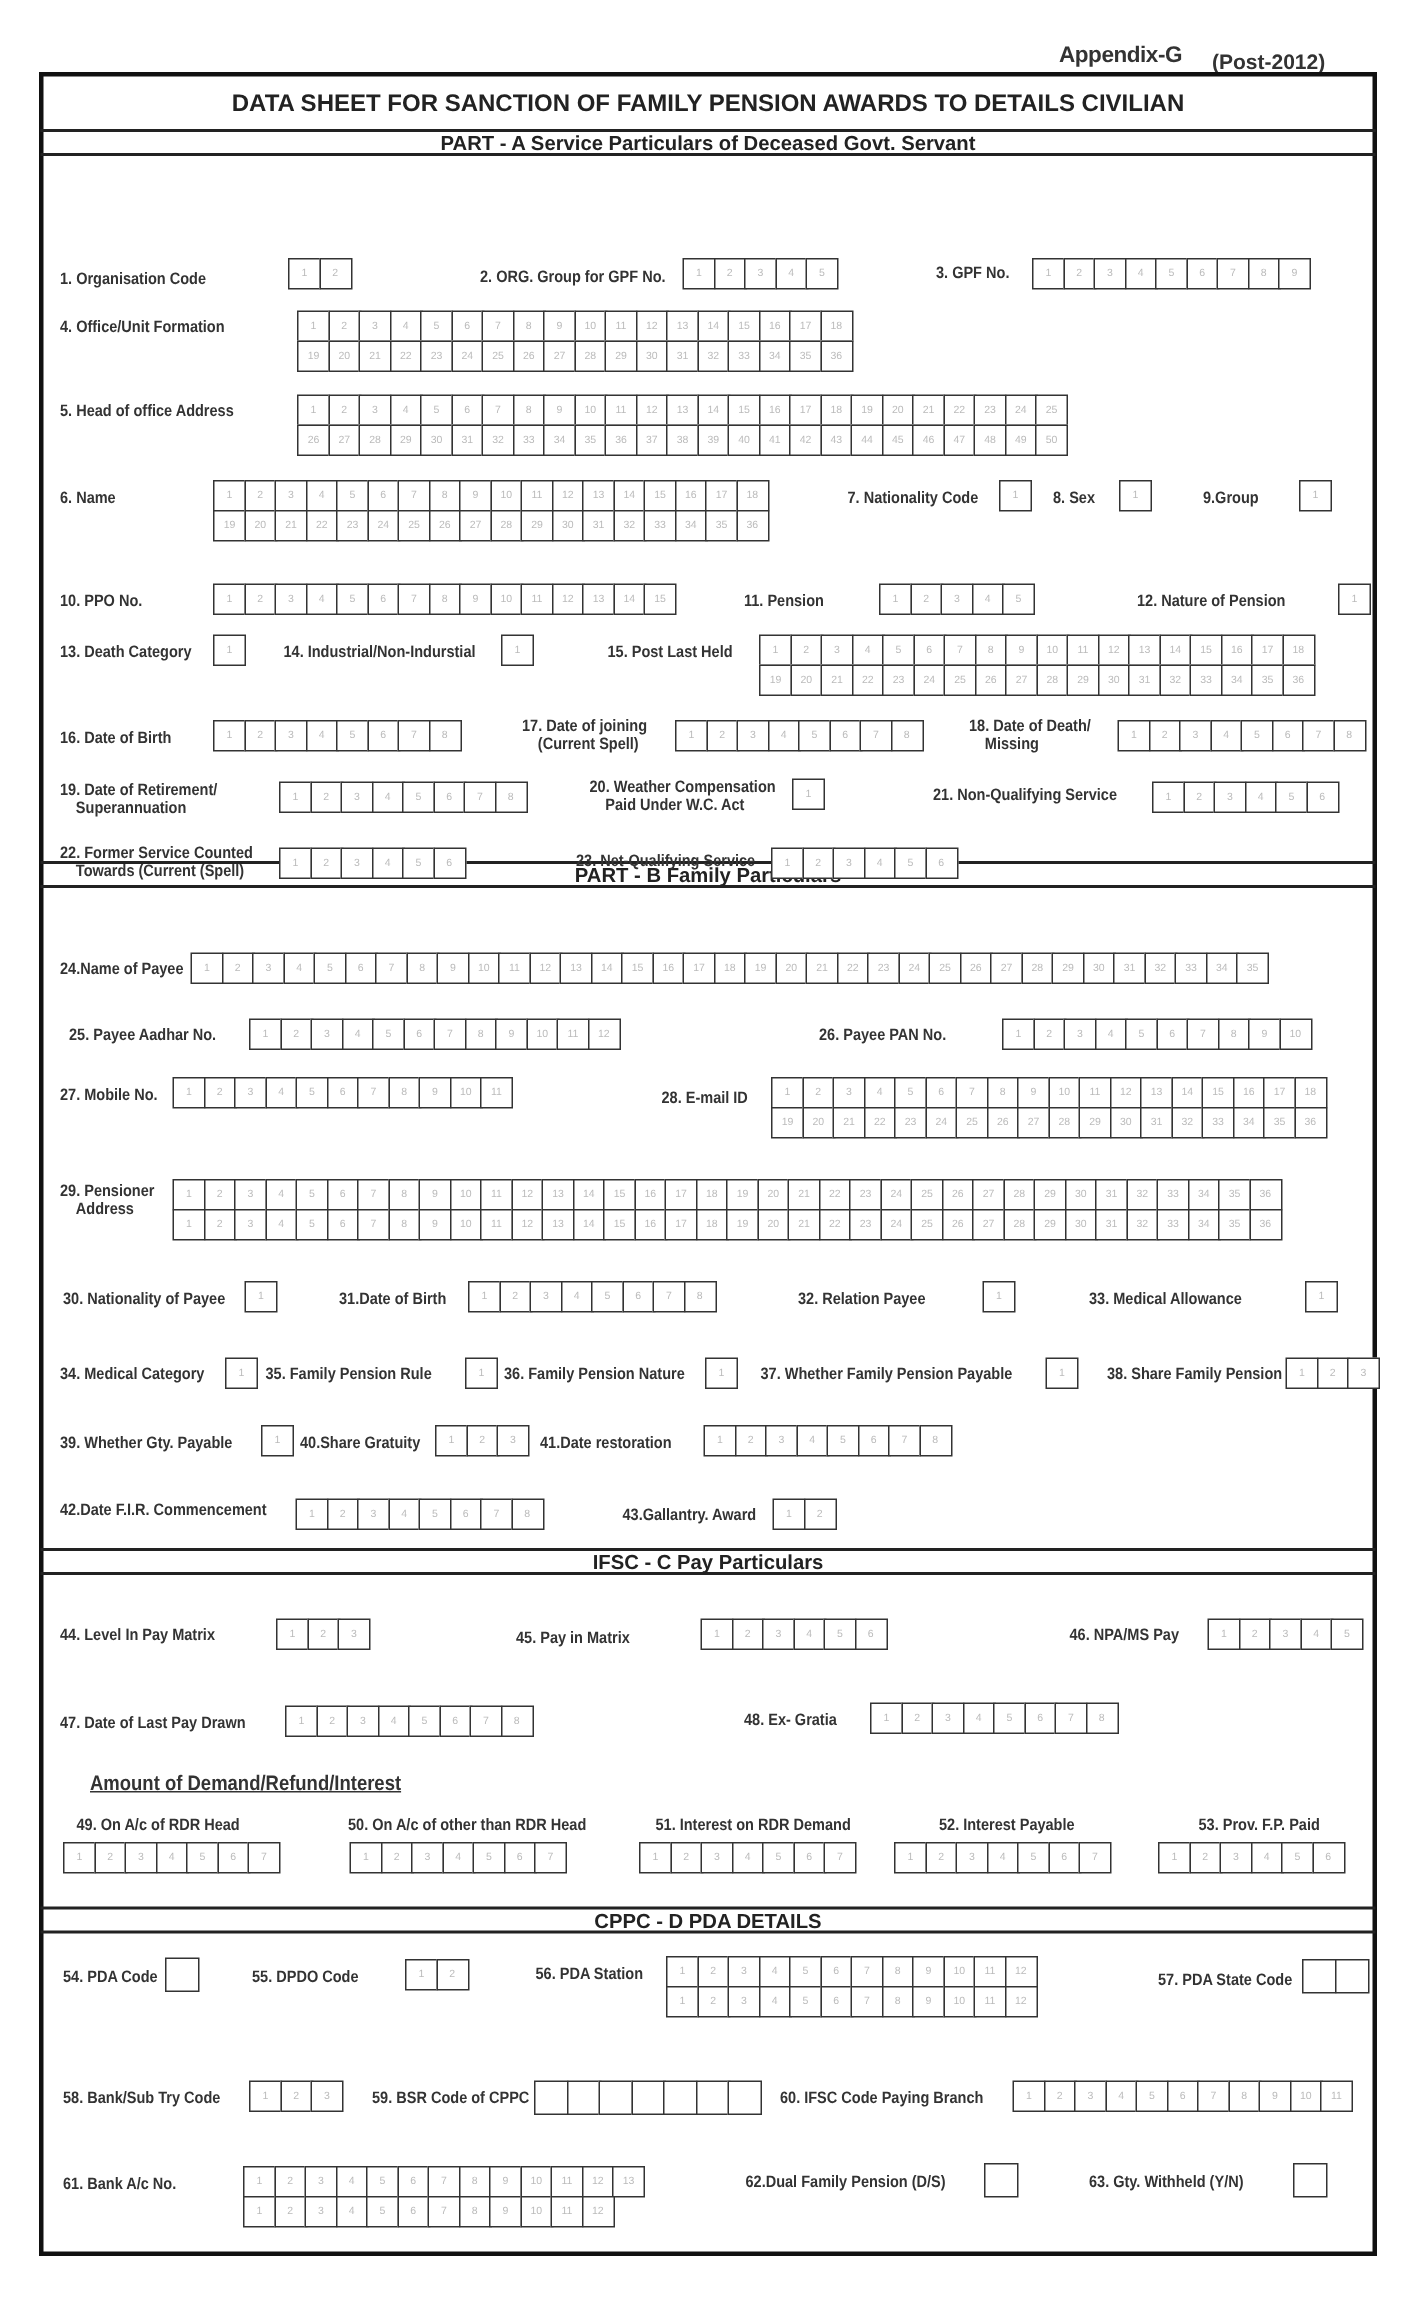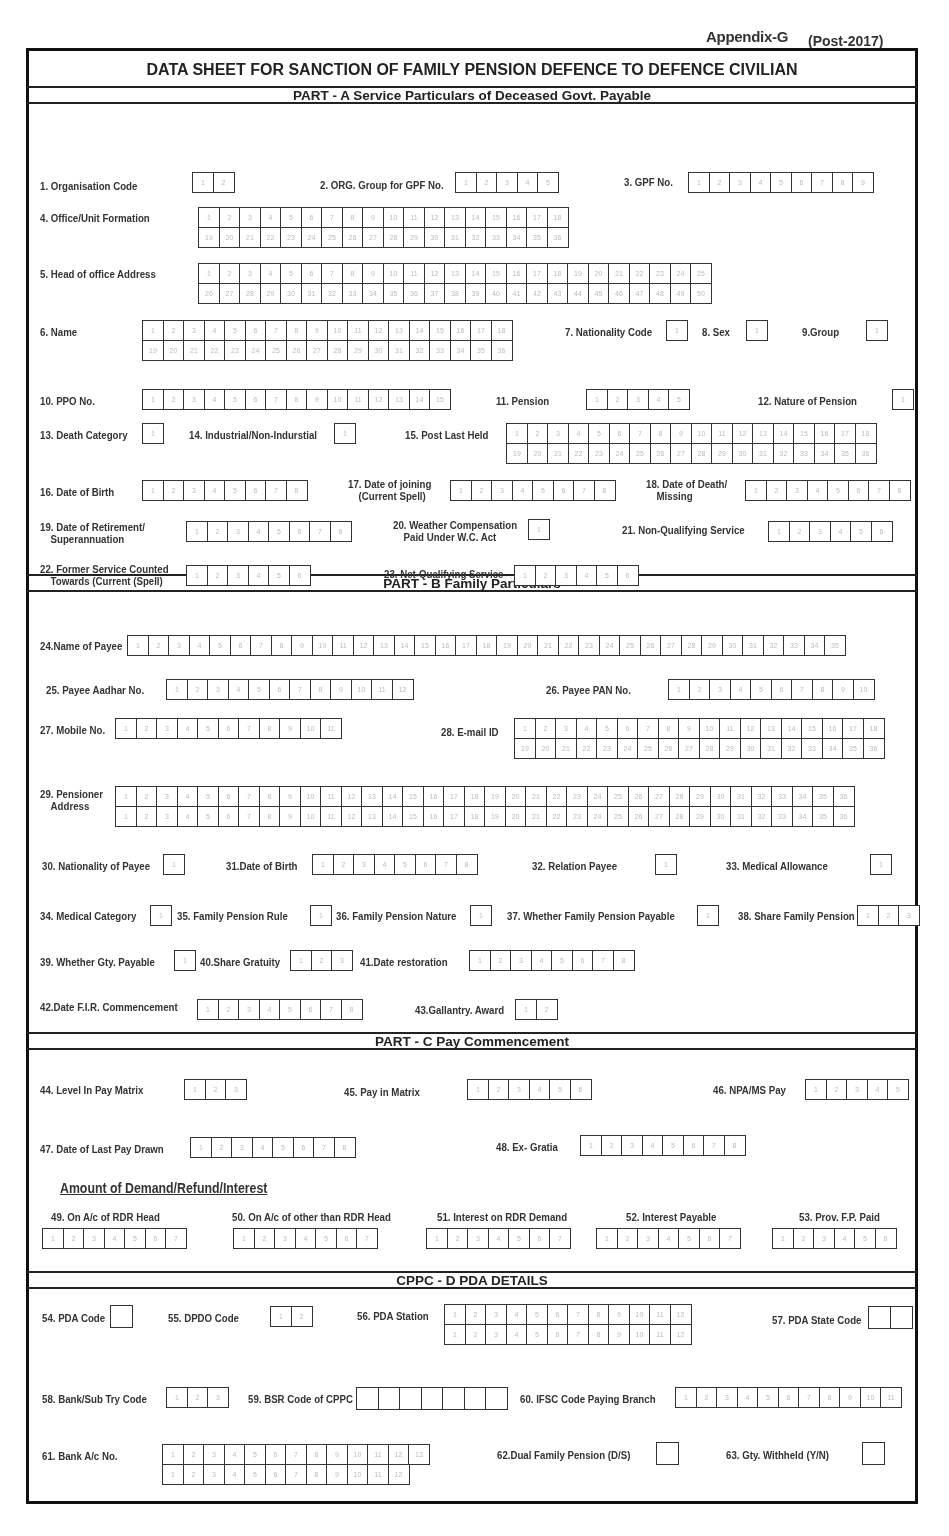--- a/index.html
+++ b/index.html
@@ -14,26 +14,26 @@
   .boxes{position:absolute;display:flex;flex-direction:column;}
   .row{display:flex;}
   .cell{width:22px;height:21px;border:1.5px solid #333;margin-right:-1.5px;margin-bottom:-1.5px;box-sizing:border-box;font-size:7px;color:#bbb;text-align:center;line-height:19px;background:#fff;}
   .cell.big{width:23px;height:23px;}
   .ul{text-decoration:underline;font-size:14px;}
 </style>
 </head>
 <body>
 
 <div class="appx">Appendix-G</div>
-<div class="appx2">(Post-2017)</div>
+<div class="appx2">(Post-2012)</div>
 <div class="frame"></div>
-<div class="hbar title">DATA SHEET FOR SANCTION OF FAMILY PENSION DEFENCE TO DEFENCE CIVILIAN</div>
-<div class="hbar part" style="top:86px">PART - A Service Particulars of Deceased Govt. Payable</div>
+<div class="hbar title">DATA SHEET FOR SANCTION OF FAMILY PENSION AWARDS TO DETAILS CIVILIAN</div>
+<div class="hbar part" style="top:86px">PART - A Service Particulars of Deceased Govt. Servant</div>
 <div class="hbar part" style="top:574px">PART - B Family Particulars</div>
-<div class="hbar part" style="top:1032px">PART - C Pay Commencement</div>
+<div class="hbar part" style="top:1032px">IFSC - C Pay Particulars</div>
 <div class="hbar part" style="top:1271px">CPPC - D PDA DETAILS</div>
 <div class="lbl ul" style="left:60px;top:1182px;">Amount of Demand/Refund/Interest</div>
 
 <div id="form-fields">
     <div class="lbl" style="left: 40px; top: 180px;">
       <div>1. Organisation Code</div>
     </div>
     <div class="boxes" style="left: 192px; top: 172px;">
       <div class="row">
         <div class="cell">1</div>

